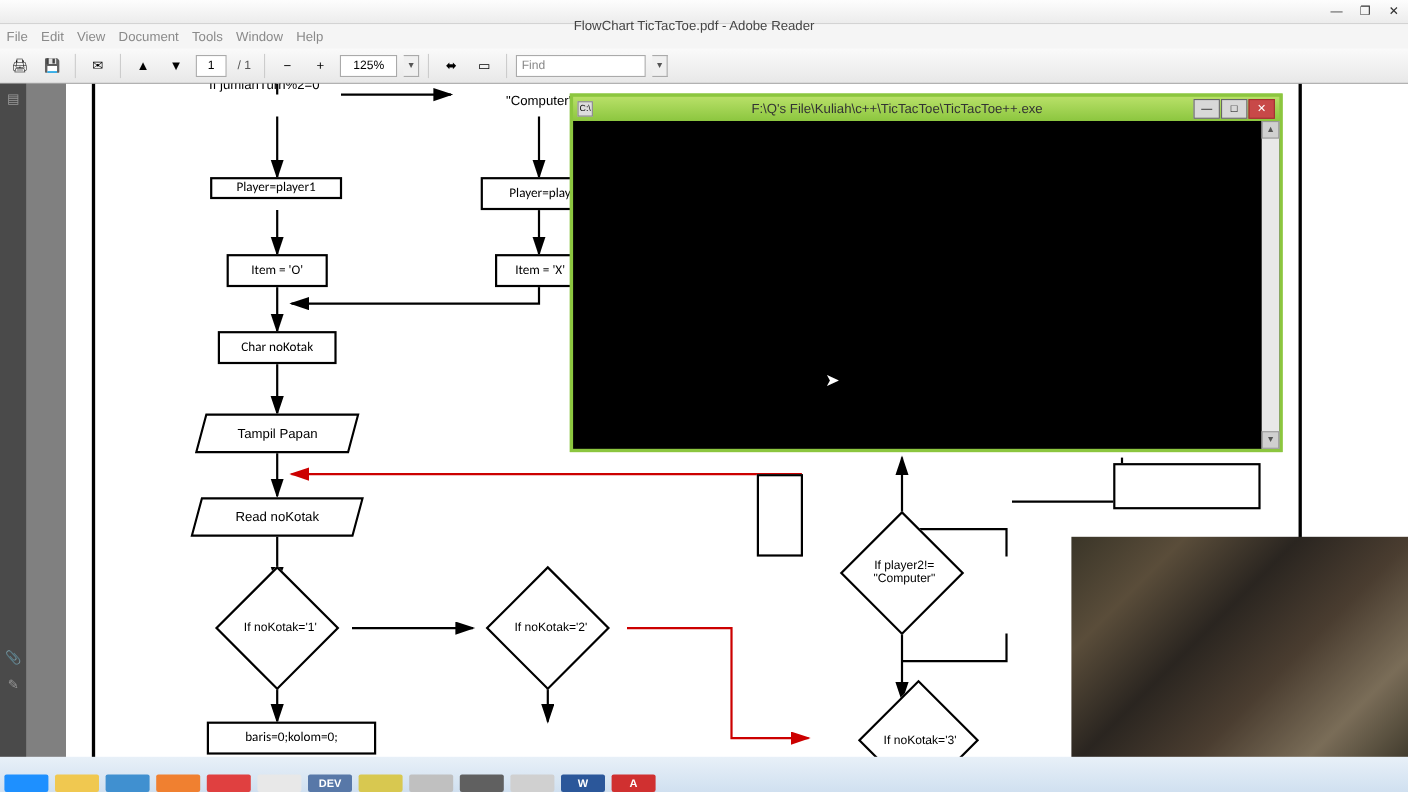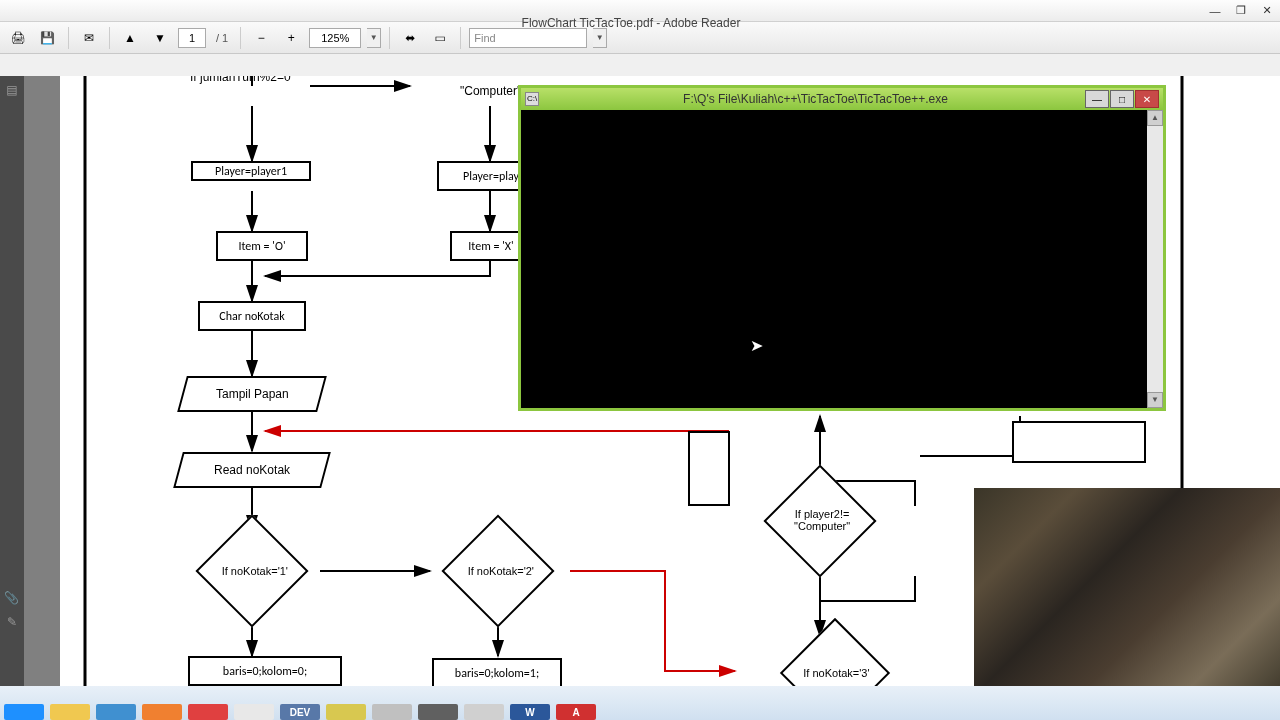--- a/index.html
+++ b/index.html
@@ -53,39 +53,48 @@
 .console-body { position: relative; background: #000; height: calc(100% - 22px); }
 .console-text { color: #dcdcdc; font-family: "Lucida Console", Consolas, monospace; font-size: 13px; white-space: pre; padding: 6px 4px; line-height: 18px; }
 .console-scroll { position: absolute; right: 0; top: 0; width: 16px; height: 100%; background: #e8e8e8; }
 .console-scroll-btn { width: 16px; height: 16px; background: #d0d0d0; border: 1px solid #999; font-size: 8px; text-align: center; line-height: 14px; color: #555;}
 .console-scroll-btn.down { position: absolute; bottom: 0; }
 
 
 .webcam { position: absolute; right: 0; bottom: 18px; width: 306px; height: 214px; background: linear-gradient(135deg, #3a3528 0%, #5a4d3a 20%, #2a2520 40%, #4a3d30 60%, #7a6d58 80%, #3a3528 100%); }
 
 
-.taskbar { position: absolute; bottom: 0; left: 0; right: 0; height: 34px; background: linear-gradient(#e8f0f8, #d0e0f0); display: flex; align-items: flex-end; padding: 0 4px; gap: 6px; }
+.taskbar { position: absolute; bottom: 0; left: 0; right: 0; height: 18px; background: linear-gradient(#e8f0f8, #d0e0f0); display: flex; align-items: flex-start; padding: 16px 4px; gap: 6px; }
 .task-icon { width: 40px; height: 16px; border-radius: 2px; display: flex; align-items: center; justify-content: center; font-size: 10px; }
 
 .cursor { position: absolute; top: 336px; left: 750px; font-size: 16px; color: #fff; pointer-events:none; z-index: 100;}
 </style>
 </head>
 <body>
 
 <div class="reader-window">
   <div class="titlebar">
     <div style="width:60px"></div>
     <div class="titlebar-title">FlowChart TicTacToe.pdf - Adobe Reader</div>
     <div class="titlebar-controls">
       <div class="titlebar-btn">—</div>
       <div class="titlebar-btn">❐</div>
       <div class="titlebar-btn">✕</div>
     </div>
   </div>
 
+  <div class="menubar">
+    <span>File</span>
+    <span>Edit</span>
+    <span>View</span>
+    <span>Document</span>
+    <span>Tools</span>
+    <span>Window</span>
+    <span>Help</span>
+  </div>
 
   <div class="toolbar">
     <div class="tb-btn">🖨</div>
     <div class="tb-btn">💾</div>
     <div class="tb-sep"></div>
     <div class="tb-btn">✉</div>
     <div class="tb-sep"></div>
     <div class="tb-btn">▲</div>
     <div class="tb-btn">▼</div>
     <input class="page-input" value="1" style="">
@@ -150,21 +159,21 @@
 
         <div style="position:absolute; left:130px; top:-6px; font-size:12px;">If jumlahTurn%2=0</div>
         <div style="position:absolute; left:400px; top:8px; font-size:12px;">"Computer"</div>
 
         <div class="fc" style="left:131px; top:85px; width:120px; height:20px">
             <span class="fc-text">Player=player1</span>
           </div>
         <div class="fc" style="left:377px; top:85px; width:124px; height:30px">
             <span class="fc-text">Player=player2</span>
           </div>
-        <div class="fc" style="left:156px; top:155px; width:92px; height:30px">
+        <div class="fc" style="left:146px; top:155px; width:92px; height:30px">
             <span class="fc-text">Item = 'O'</span>
           </div>
         <div class="fc" style="left:390px; top:155px; width:82px; height:30px">
             <span class="fc-text">Item = 'X'</span>
           </div>
         <div class="fc" style="left:138px; top:225px; width:108px; height:30px">
             <span class="fc-text">Char noKotak</span>
           </div>
 
         <div class="parallelogram" style="left:122px; top:300px; width:140px; height:36px">
@@ -182,23 +191,20 @@
           </div>
         <div class="diamond" style="left:720px; top:405px; width:80px; height:80px">
             <span style="width:110px; margin-left:-16px; margin-top:24px">If player2!= "Computer"</span>
           </div>
         <div class="diamond" style="left:736px; top:558px; width:78px; height:78px">
             <span style="width:100px; margin-left:-12px; margin-top:30px">If noKotak='3'</span>
           </div>
 
         <div class="fc" style="left:128px; top:580px; width:154px; height:30px">
             <span class="fc-text">baris=0;kolom=0;</span>
-          </div>
-        <div class="fc" style="left:372px; top:582px; width:130px; height:30px">
-            <span class="fc-text">baris=0;kolom=1;</span>
           </div>
 
         <div class="fc" style="left:952px; top:345px; width:134px; height:42px; border-width:2px"></div>
         <div class="fc" style="left:628px; top:355px; width:42px; height:75px; border-width:2px;"></div>
 
       </div>
     </div>
 
     <div class="status-bar">
       <span>20.00 x 22.00 in</span>

